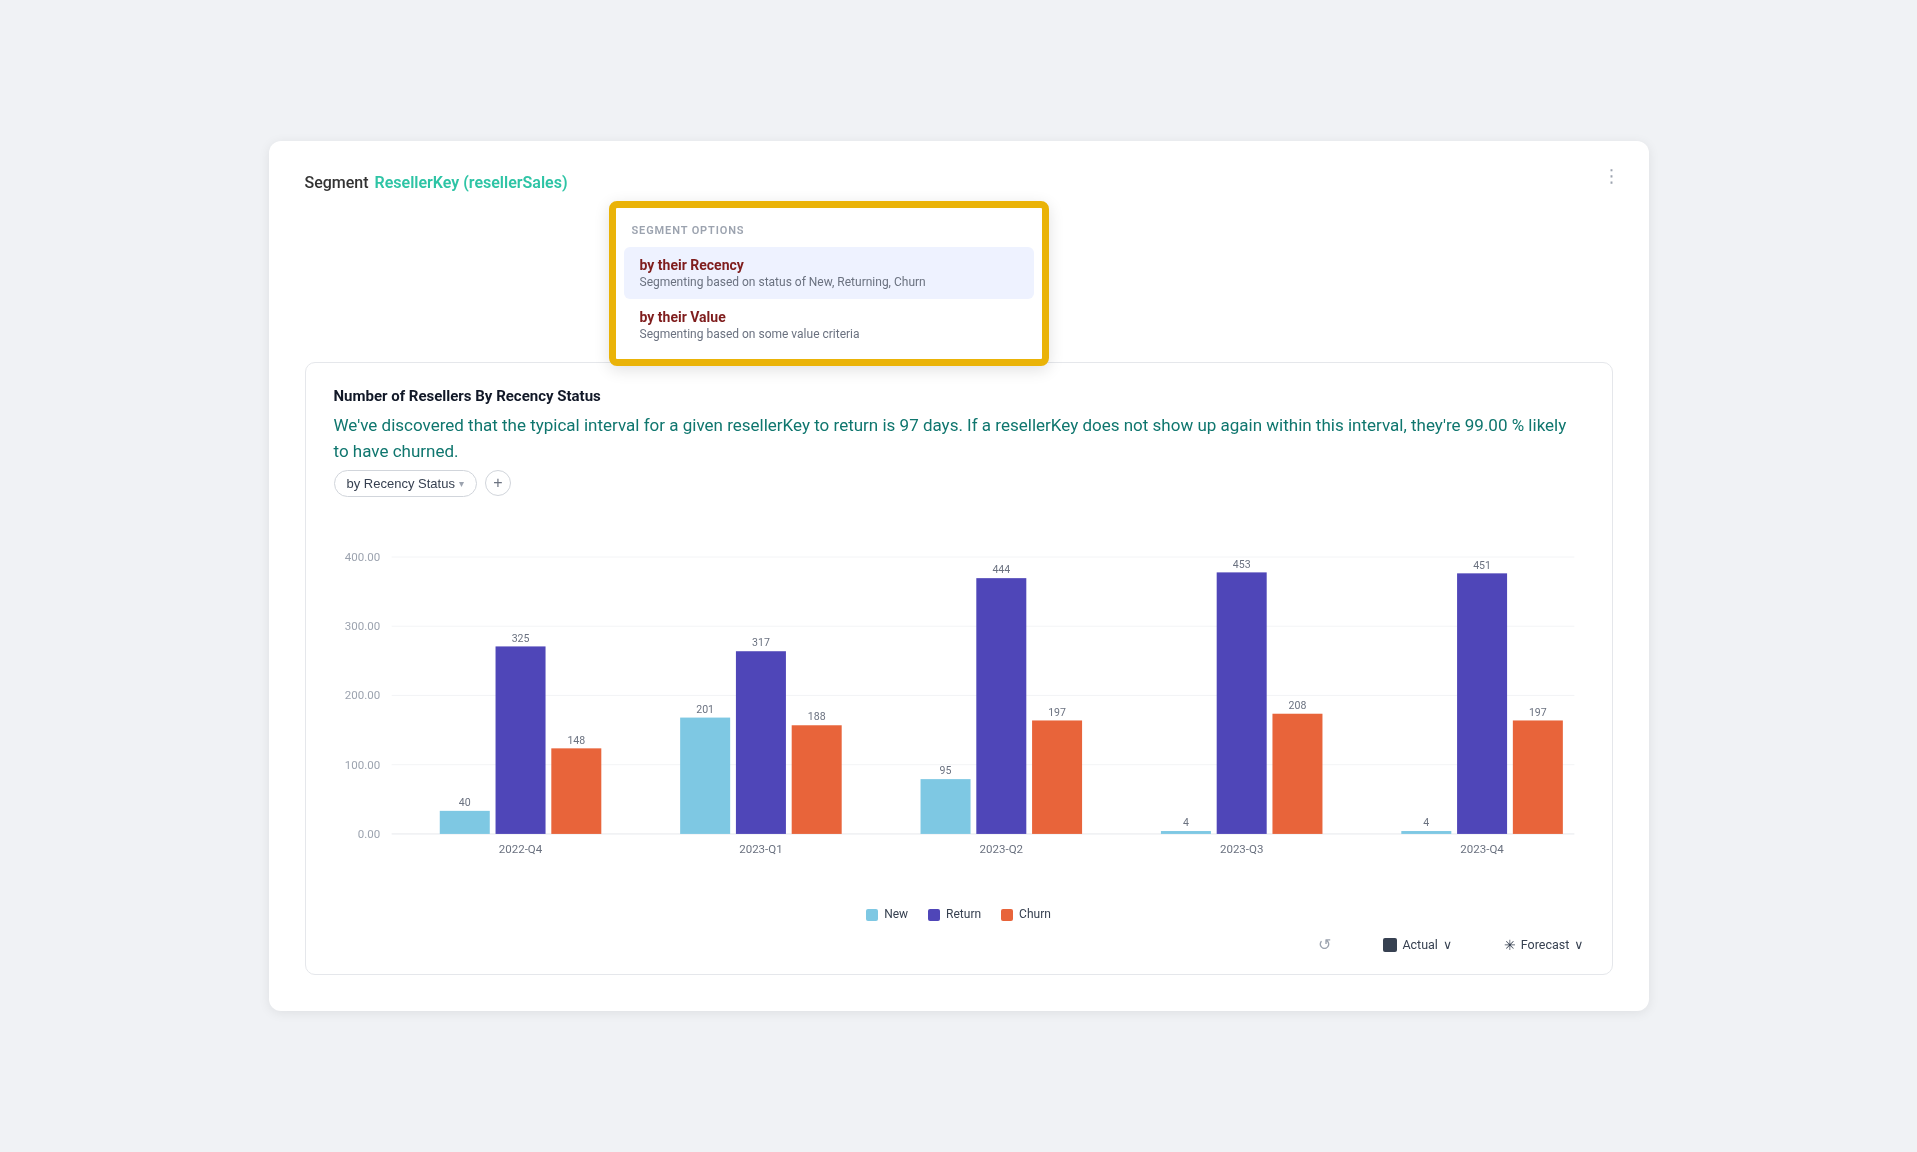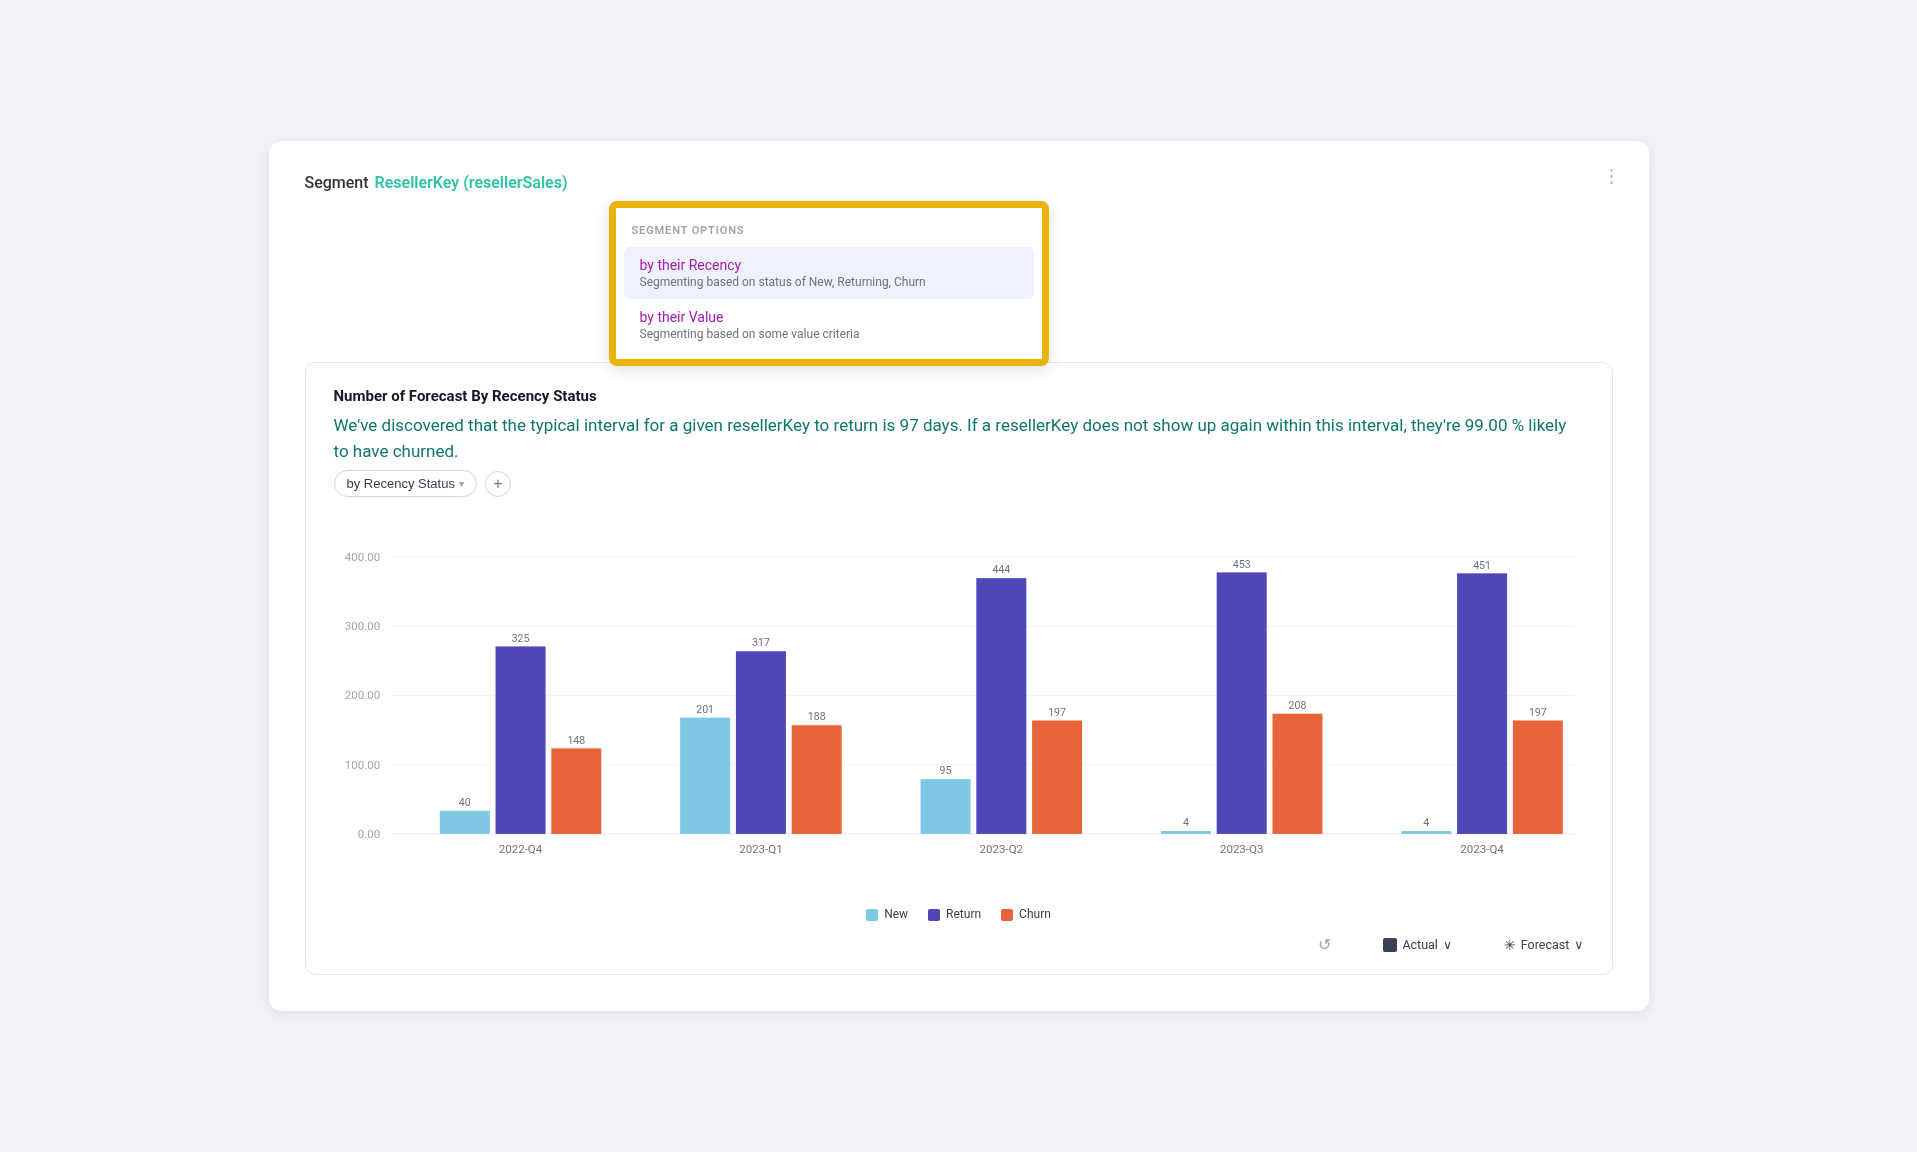--- a/index.html
+++ b/index.html
@@ -58,22 +58,22 @@
       padding: 10px 16px;
       cursor: pointer;
       border-radius: 6px;
       margin: 0 8px;
     }
     .segment-option.active {
       background: #eef2ff;
     }
     .segment-option-title {
       font-size: 14px;
-      font-weight: 400;
-      color: #a21caf;
+      font-weight: 700;
+      color: #7f1d1d;
     }
     .segment-option-desc {
       font-size: 12px;
       color: #6b7280;
       margin-top: 2px;
     }
 
     
     .chart-section {
       border: 1px solid #e5e7eb;
@@ -88,21 +88,21 @@
       margin-bottom: 8px;
     }
     .chart-subtitle {
       font-size: 17px;
       color: #0f766e;
       margin-bottom: 6px;
       line-height: 1.5;
     }
     .filter-bar {
       display: flex;
-      align-items: flex-end;
+      align-items: flex-start;
       gap: 8px;
       margin-bottom: 20px;
     }
     .filter-btn {
       display: flex;
       align-items: center;
       gap: 4px;
       background: #fff;
       border: 1px solid #d1d5db;
       border-radius: 20px;
@@ -213,21 +213,21 @@
 
     <div class="segment-option">
       <div class="segment-option-title">by their Value</div>
       <div class="segment-option-desc">Segmenting based on some value criteria</div>
     </div>
   </div>
 
   <div class="chart-section">
     <div class="more-icon">⋮</div>
 
-    <div class="chart-title">Number of Forecast By Recency Status</div>
+    <div class="chart-title">Number of Resellers By Recency Status</div>
     <div class="chart-subtitle">We've discovered that the typical interval for a given resellerKey to return is 97 days. If a resellerKey does not show up again within this interval, they're 99.00 % likely to have churned.</div>
 
     <div class="filter-bar">
       <button class="filter-btn">
         <span>by Recency Status</span>
         <span class="filter-btn-chevron">▾</span>
       </button>
       <button class="add-btn">
         <span>+</span>
       </button>

